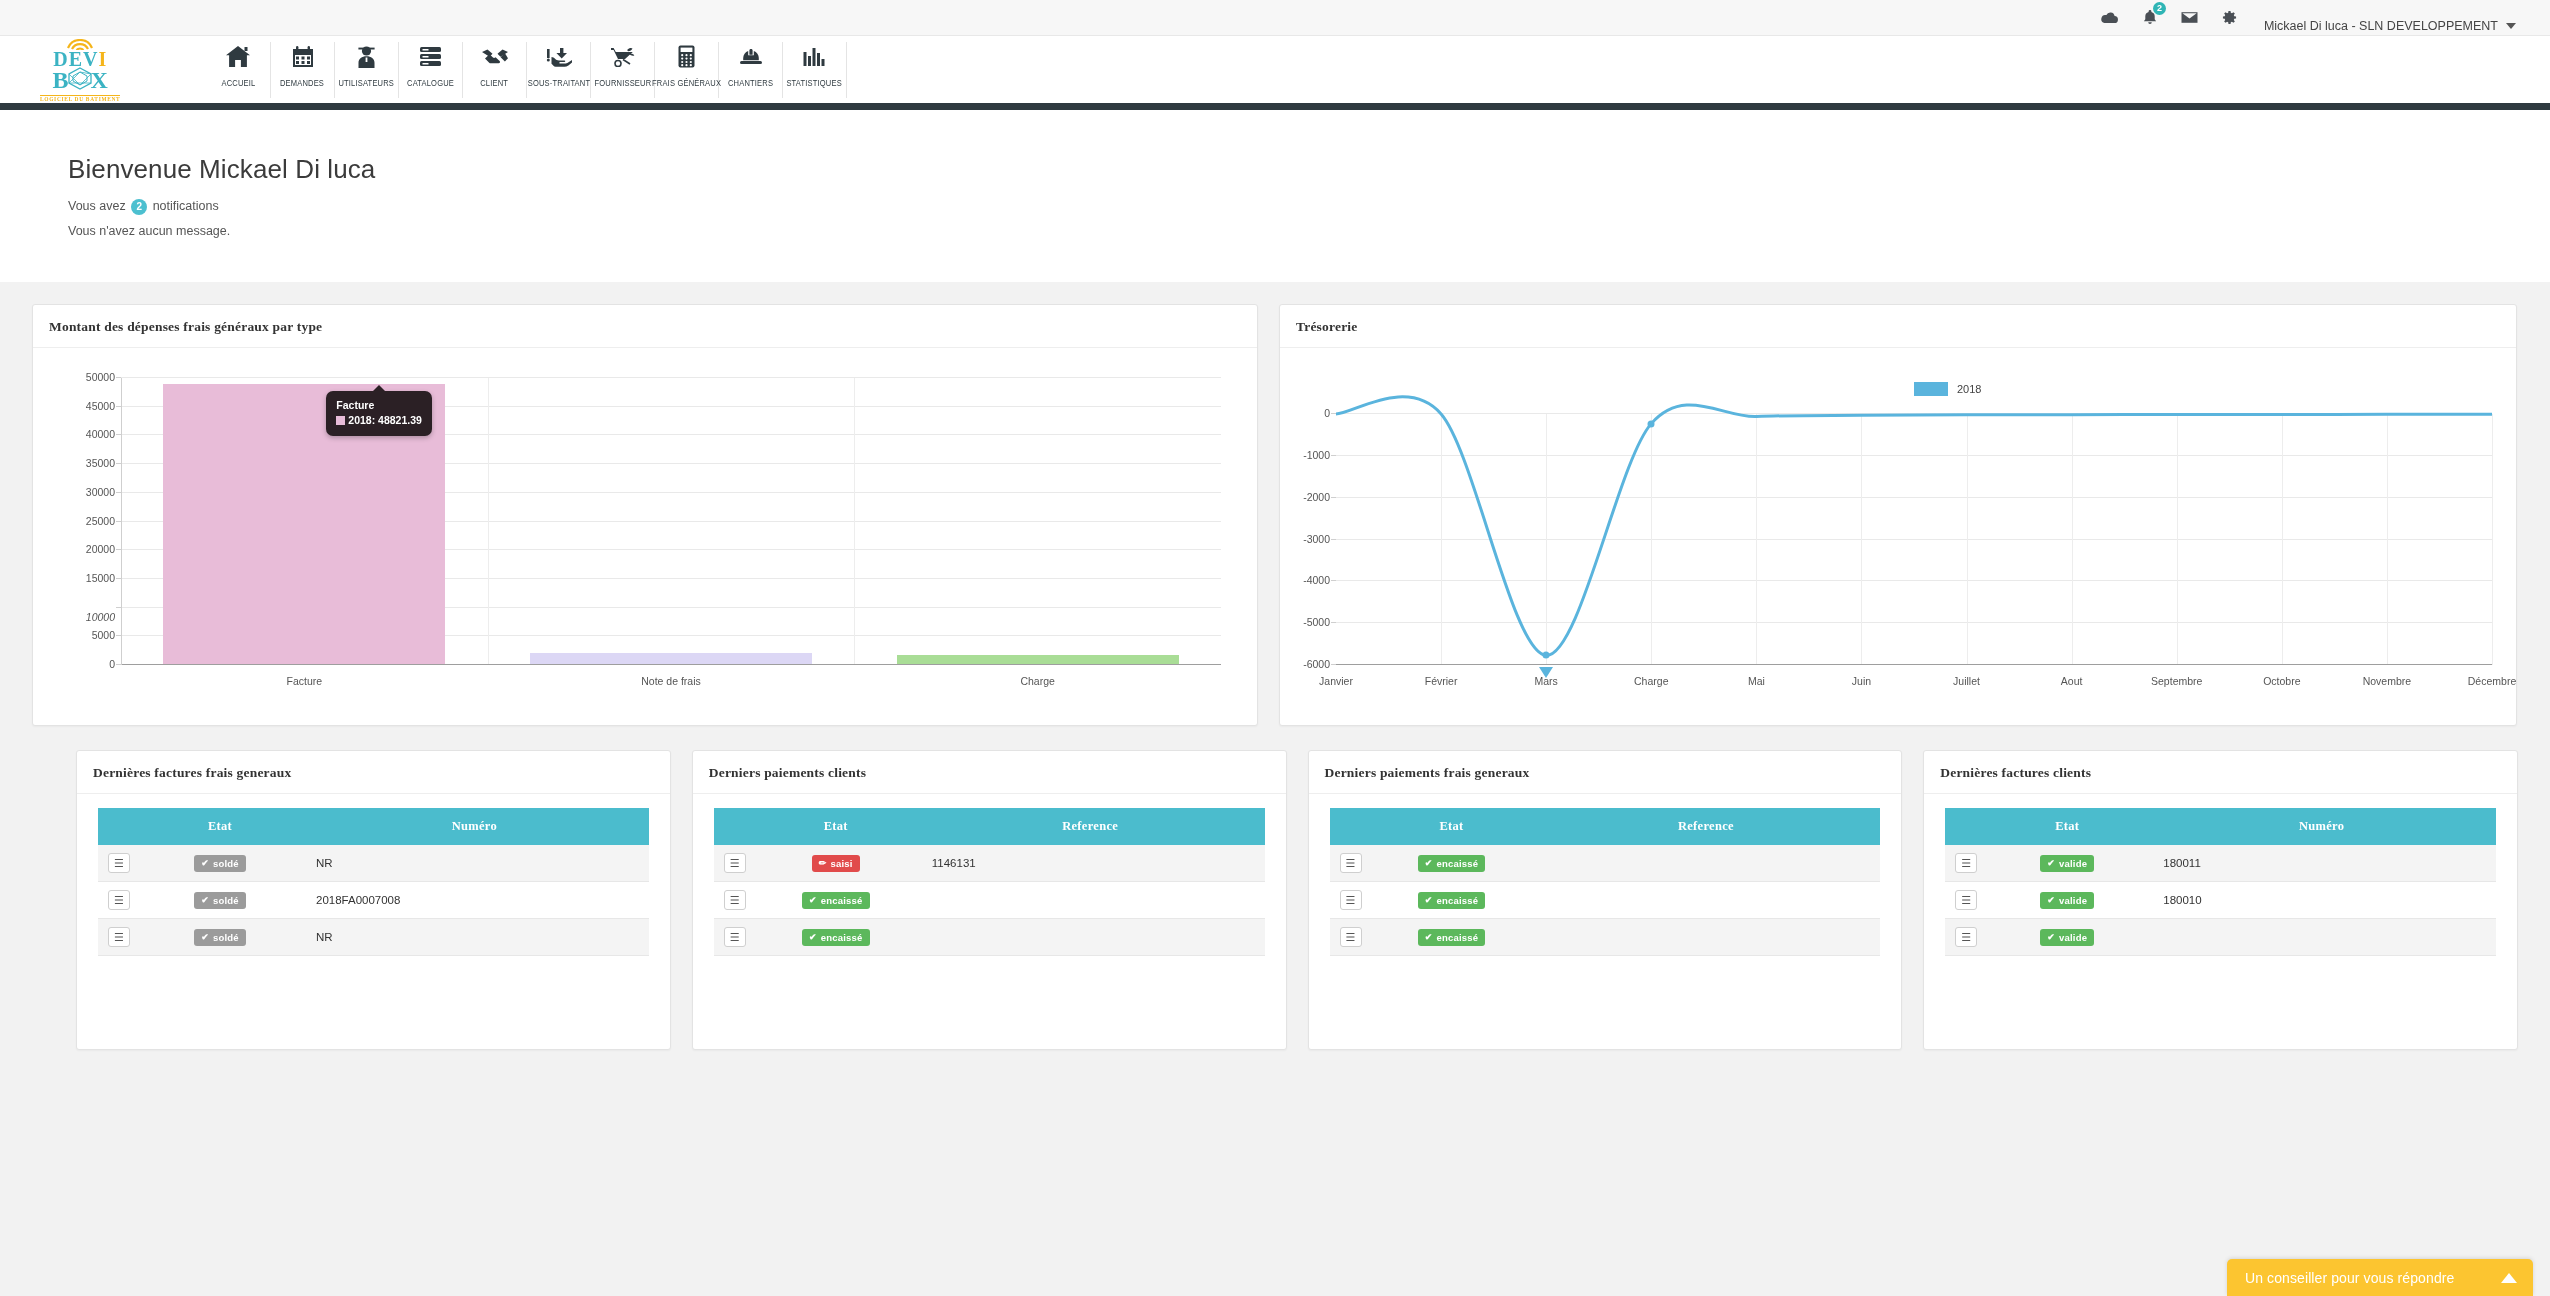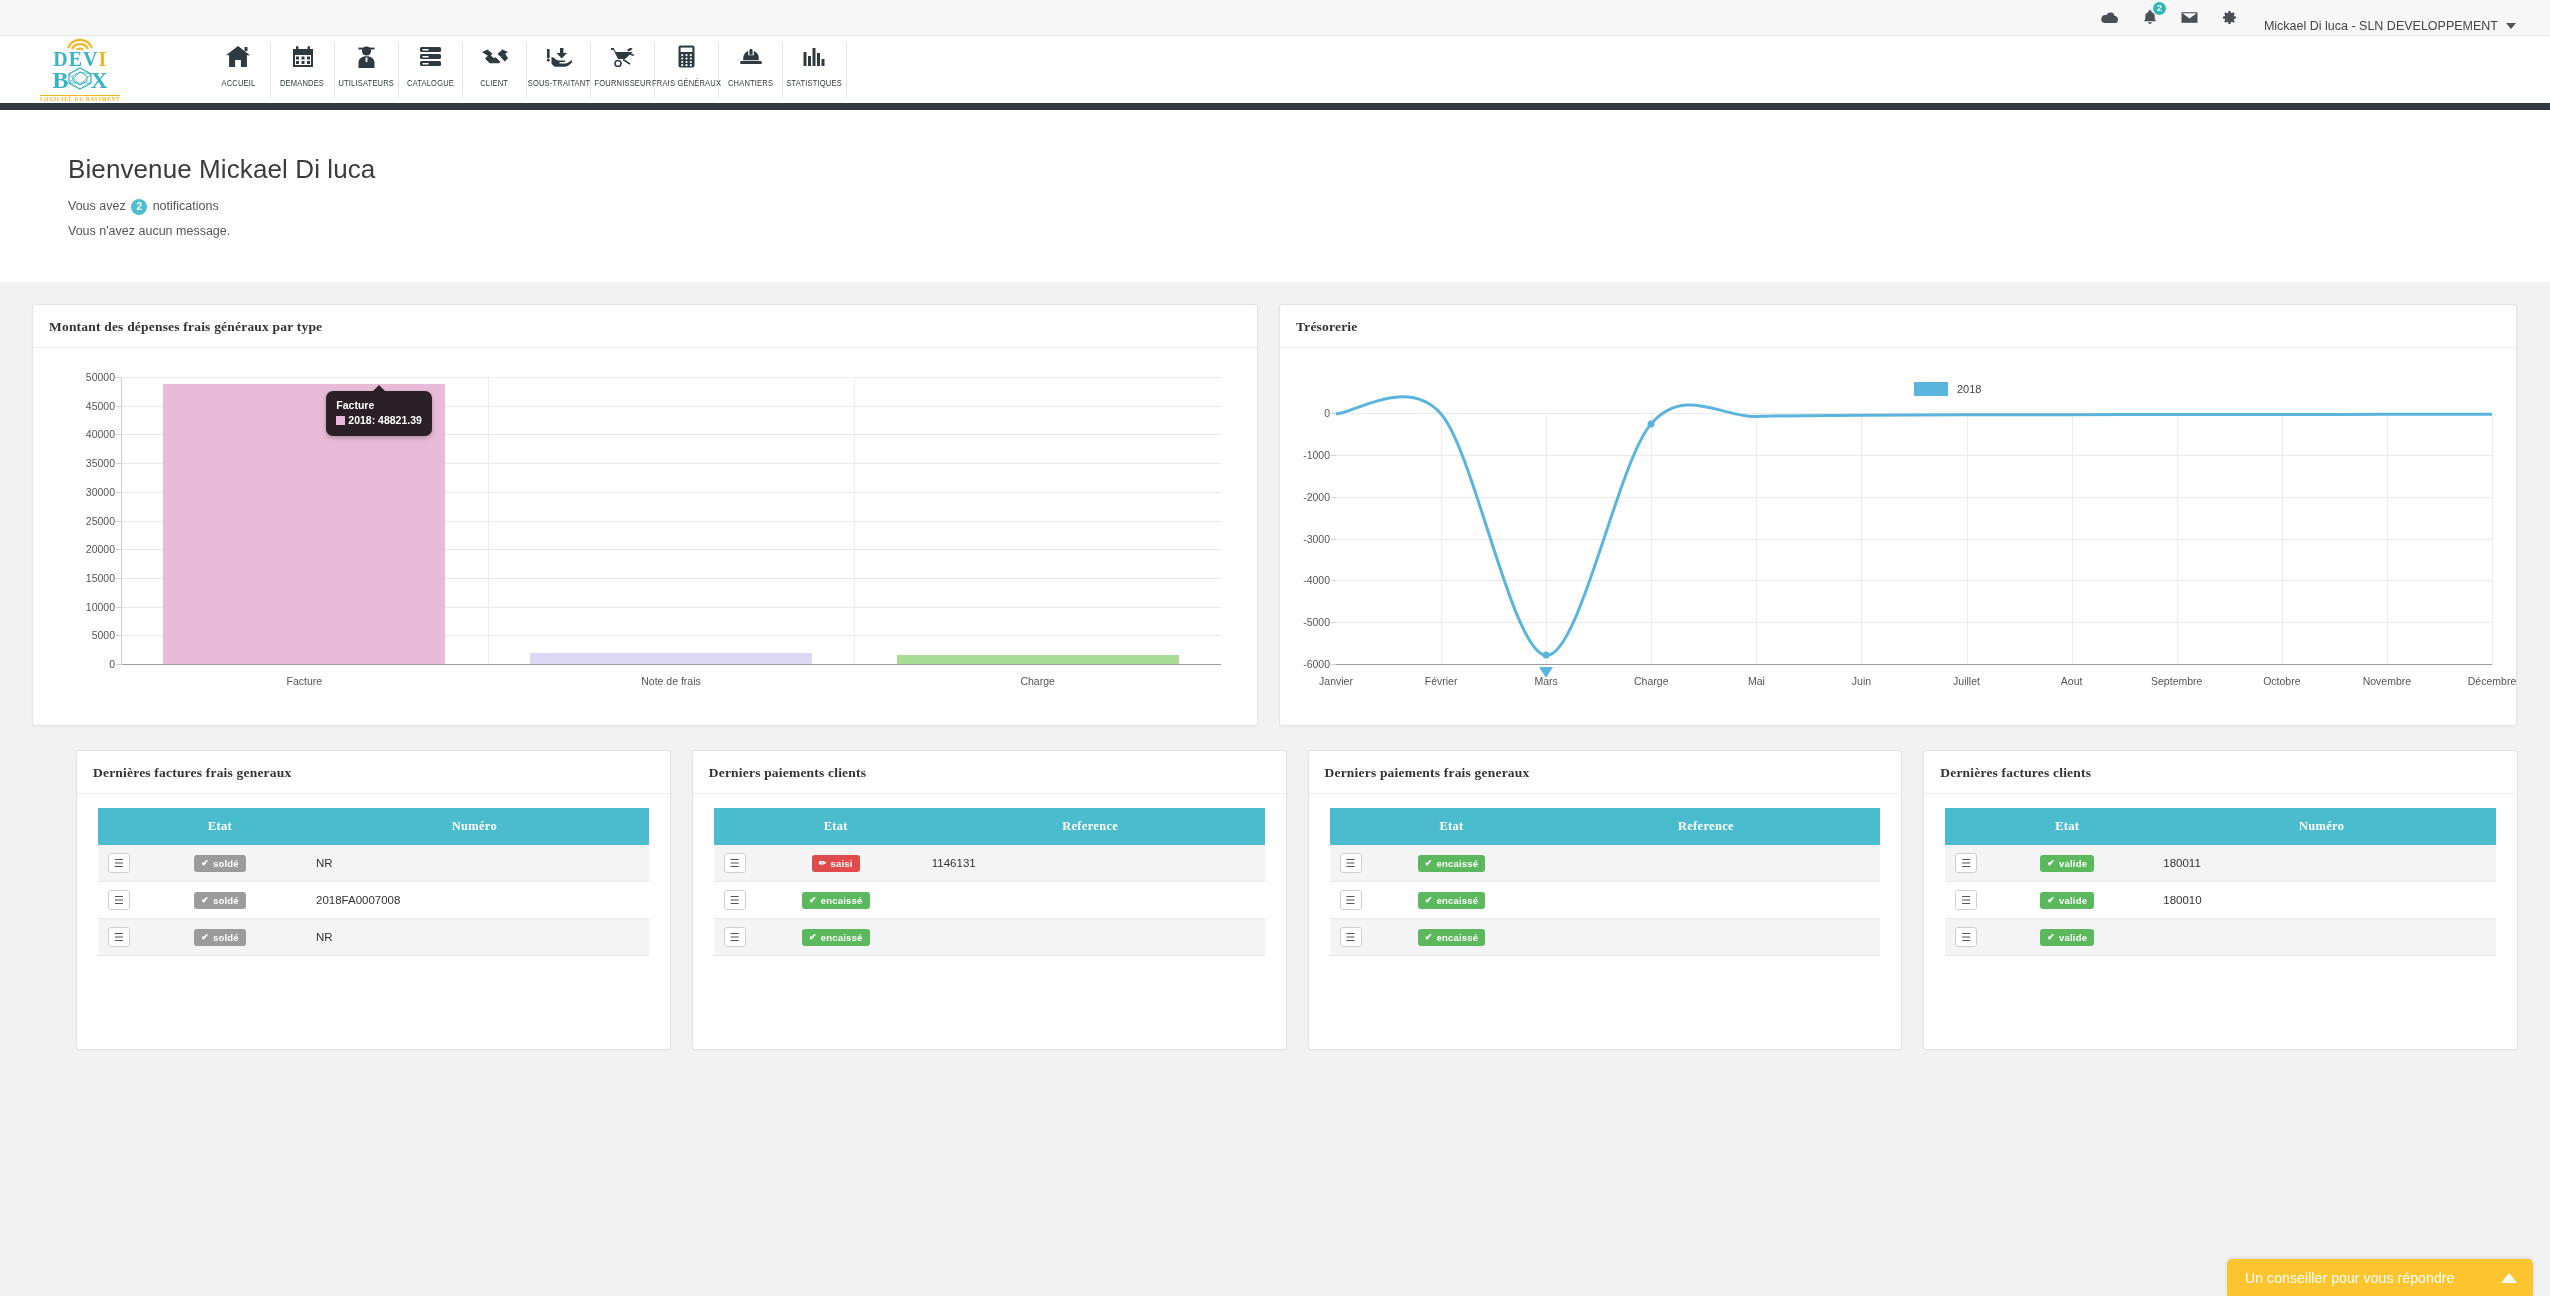--- a/index.html
+++ b/index.html
@@ -440,21 +440,21 @@
         <div class="plot" id="barplot" style="left:88px; right:36px; top:30px; bottom:58px;">
             <div class="grid-line" style="bottom: 0%;">
               <span class="ytick" style="top: 0px;">0</span>
               <span class="ytick-mark"></span>
             </div>
             <div class="grid-line" style="bottom: 10%;">
               <span class="ytick" style="top: 0px;">5000</span>
               <span class="ytick-mark"></span>
             </div>
             <div class="grid-line" style="bottom: 20%;">
-              <span class="ytick" style="top: 0px;">10000</span>
+              <span class="ytick" style="top: 10px; font-style: italic;">10000</span>
               <span class="ytick-mark"></span>
             </div>
             <div class="grid-line" style="bottom: 30%;">
               <span class="ytick" style="top: 0px;">15000</span>
               <span class="ytick-mark"></span>
             </div>
             <div class="grid-line" style="bottom: 40%;">
               <span class="ytick" style="top: 0px;">20000</span>
               <span class="ytick-mark"></span>
             </div>

